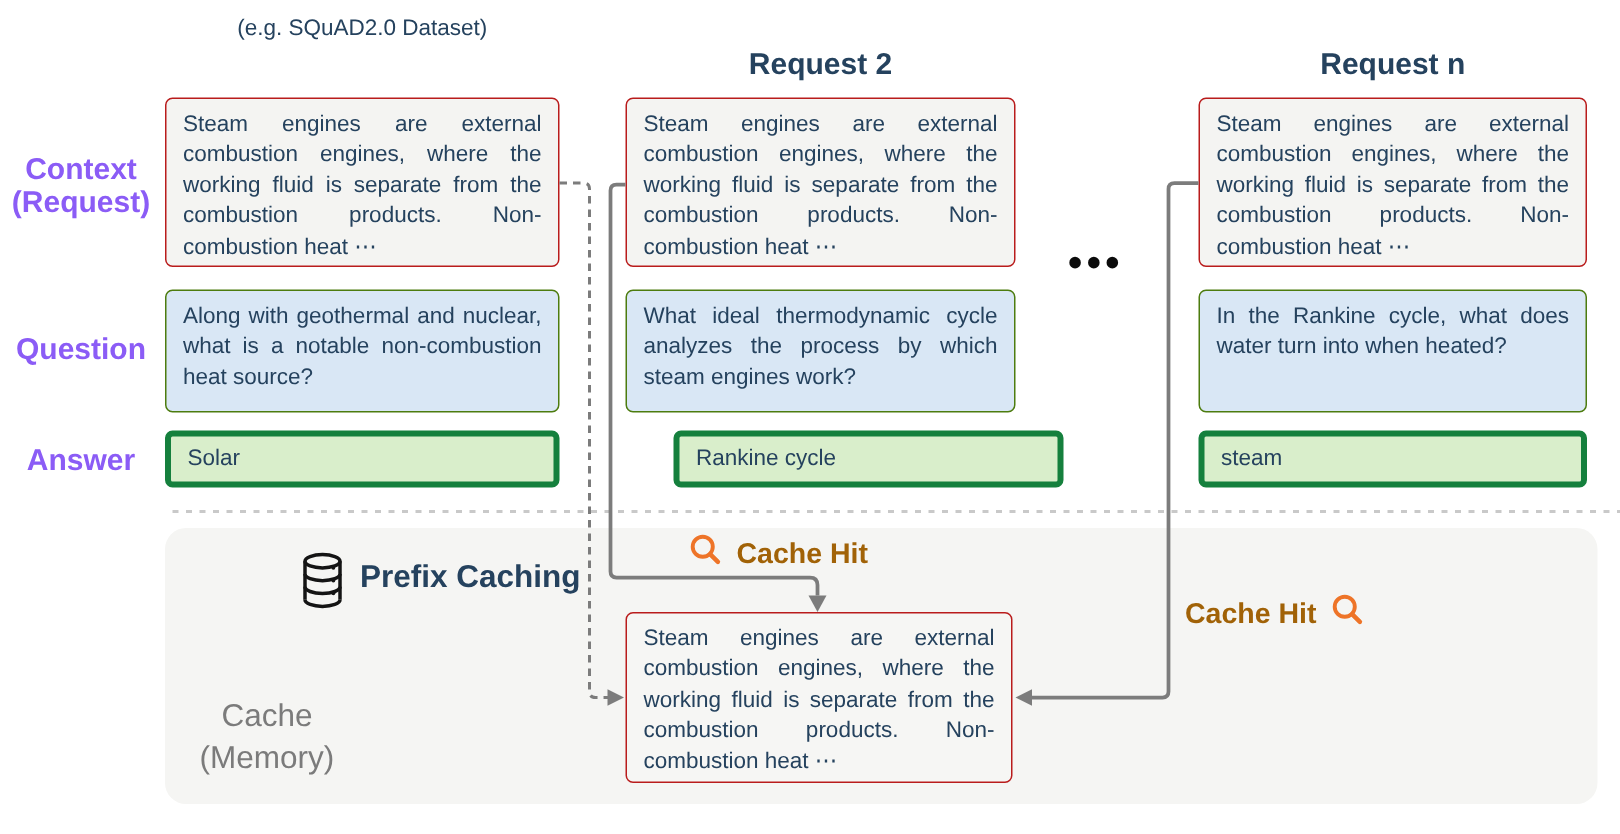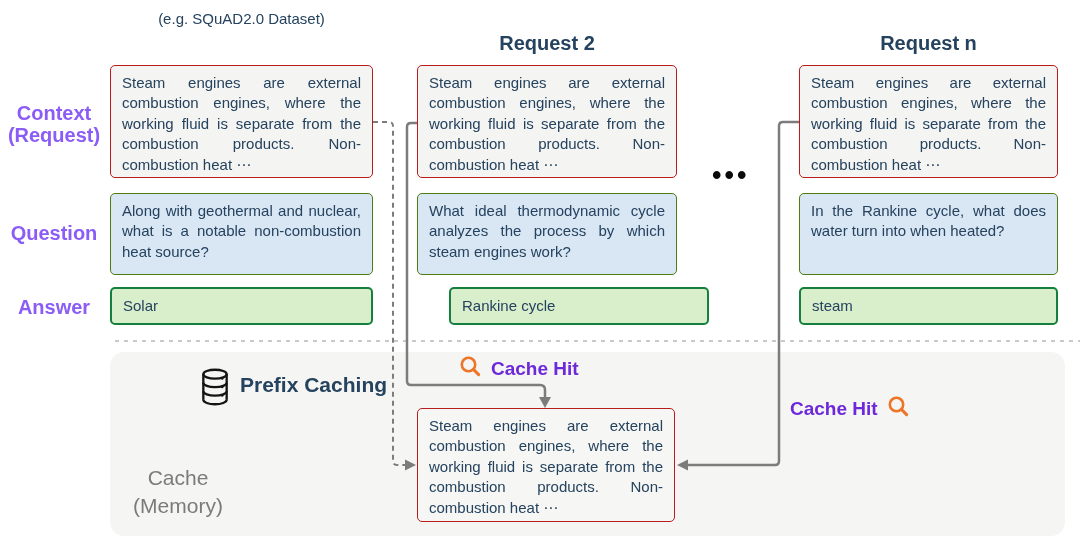--- a/index.html
+++ b/index.html
@@ -4,26 +4,26 @@
 <style>
   html,body { margin:0; padding:0; background:#ffffff; }
   body { font-family:"Liberation Sans","DejaVu Sans",sans-serif; }
   #canvas { position:relative; width:1080px; height:556px; background:#ffffff; overflow:hidden;padding-left:44px; }
   .hdr { position:absolute; text-align:center; font-weight:bold; font-size:20px; color:#25425e; }
   .toplabel { position:absolute; text-align:center; font-size:15px; color:#25425e; }
   .rowlabel { position:absolute; left:0; width:108px; text-align:center; font-weight:bold; font-size:20px; color:#8b5cf6; line-height:22px; }
   .box { position:absolute; box-sizing:border-box; border-radius:5px; font-size:15px; line-height:1.36; color:#25425e; padding:7px 11px; overflow:hidden; }
   .ctx { background:#f4f4f2; border:1px solid #b91c1c; text-align:justify; }
   .qst { background:#d9e7f5; border:1px solid #4d7c0f; text-align:justify; }
-  .ans { background:#d9eecb; border:2px solid #15803d; display:flex; align-items:center; }
+  .ans { background:#d9eecb; border:4px solid #15803d; display:flex; align-items:center; }
   .dots { position:absolute; font-size:27px; font-weight:bold; color:#0b0b0b; letter-spacing:3px; }
   .cache-area { position:absolute; left:110px; top:352px; width:955px; height:184px; background:#f5f5f3; border-radius:14px; }
   .prefix-title { position:absolute; left:240px; top:373px; font-size:21px; font-weight:bold; color:#25425e; }
   .mem-label { position:absolute; left:108px; top:464px; width:140px; text-align:center; font-size:21px; font-weight:500; color:#7b7b7b; line-height:28px; }
-  .cachehit { position:absolute; display:flex; align-items:center; gap:9px; color:#6d28d9; font-weight:bold; font-size:19px; white-space:nowrap; }
+  .cachehit { position:absolute; display:flex; align-items:center; gap:9px; color:#a16207; font-weight:bold; font-size:19px; white-space:nowrap; }
   .icon-abs { position:absolute; }
   svg.overlay { position:absolute; left:0; top:0; width:1080px; height:556px; pointer-events:none; }
 </style>
 </head>
 <body>
 
 <div id="canvas">
 
   <div class="toplabel" style="left:110px; top:10px; width:263px;">(e.g. SQuAD2.0 Dataset)</div>
   <div class="hdr" style="left:417px; top:32px; width:260px;">Request 2</div>

